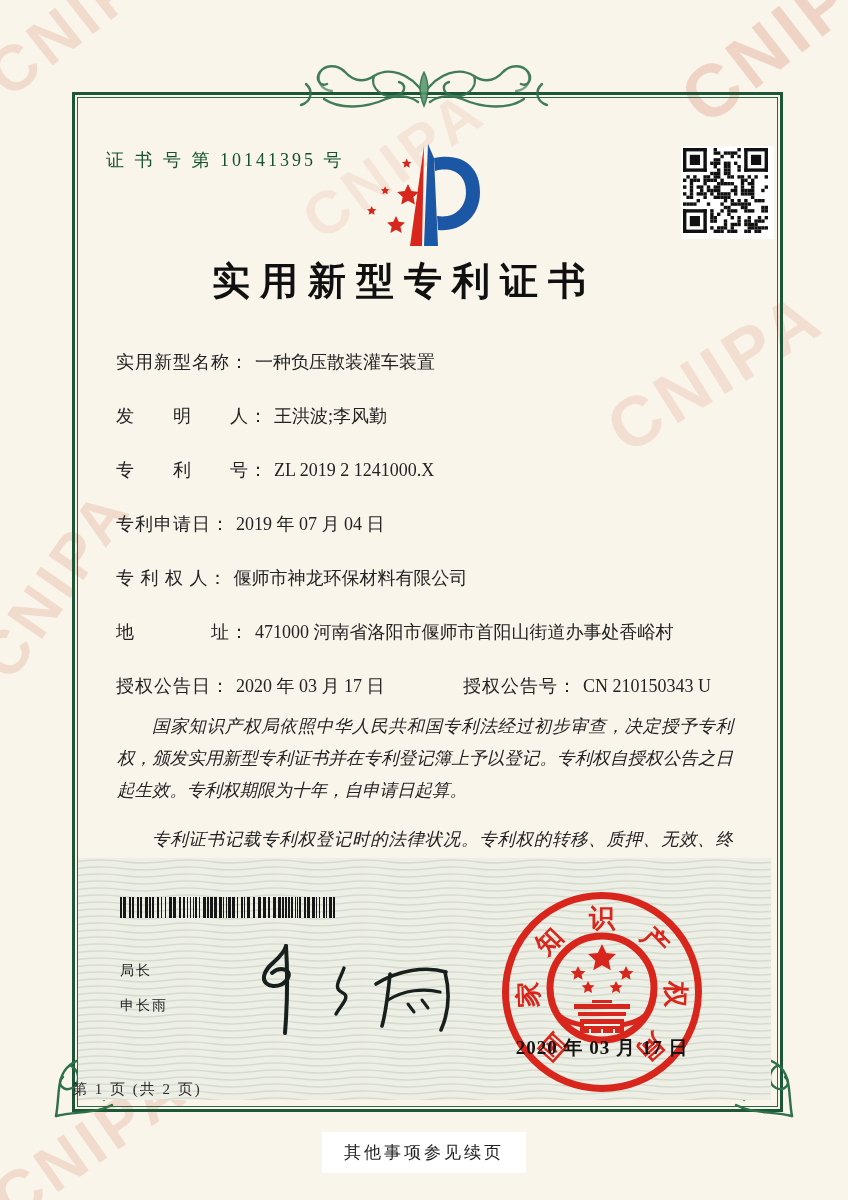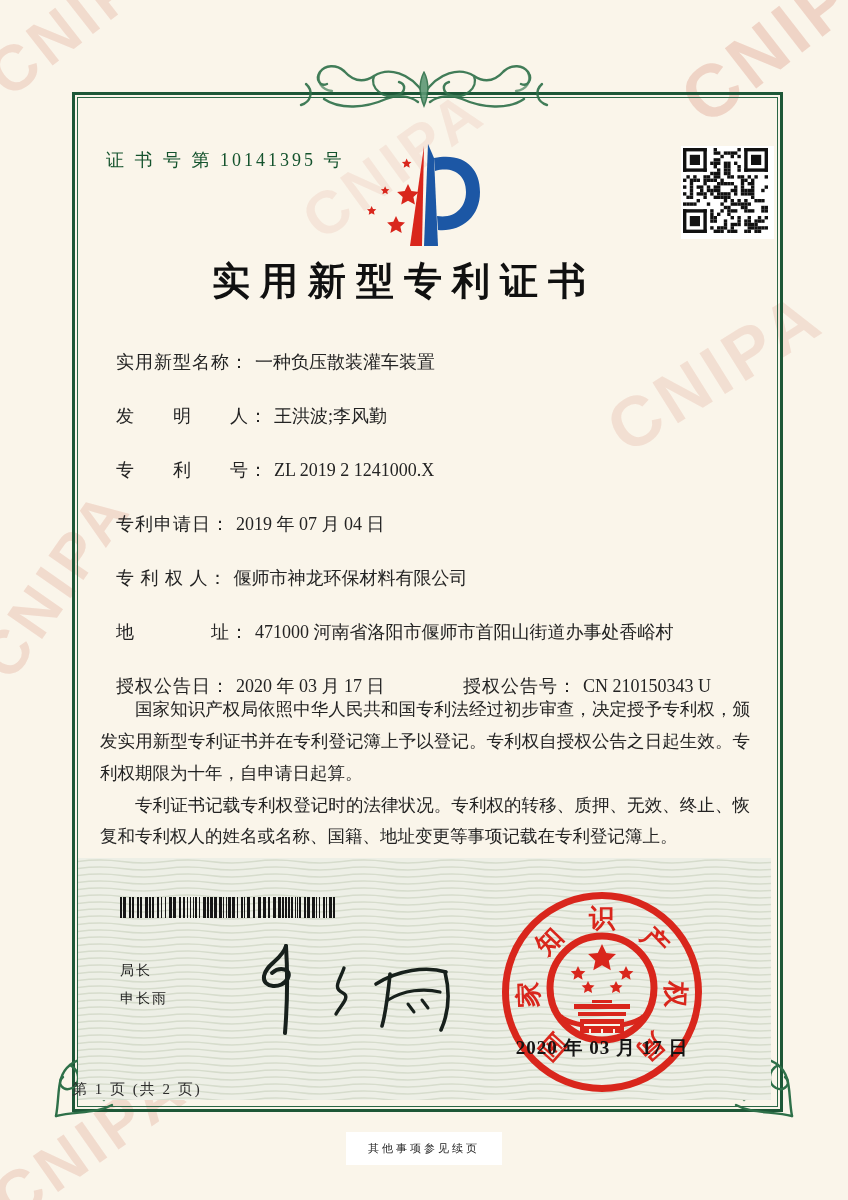--- a/index.html
+++ b/index.html
@@ -30,48 +30,48 @@
   
   .fields{position:absolute;left:106px;top:350px;width:620px;font-size:18px;color:#232323;}
   .field-row{margin-bottom:30px;white-space:nowrap;}
   .field-row .lbl{letter-spacing:1px;margin-left:10px;}
   .field-row .val{margin-left:6px;}
   .grant-row .right{margin-left:64px;font-family:Liberation Serif, serif;}
 
   
   .body-text{position:absolute;left:100px;top:694px;width:650px;font-size:17.5px;
              line-height:1.82;color:#232323;text-align:justify;}
-  .body-text p{margin:0;text-indent:2em;}
+  .body-text p{margin:17px;text-indent:2em;font-style:italic;}
 
   
   .wave-zone{position:absolute;left:78px;top:858px;width:693px;height:242px;background:#edefe6;}
   .wave-zone svg{display:block;width:100%;height:100%;}
 
   .barcode{position:absolute;left:120px;top:897px;width:216px;height:21px;}
 
   .officer{position:absolute;left:120px;top:962px;font-size:14px;color:#1d1d1d;letter-spacing:2px;}
-  .officer .name{margin-top:10px;text-align:right;}
+  .officer .name{margin-top:17px;text-align:right;}
   .signature{position:absolute;left:248px;top:938px;width:210px;height:100px;}
 
   
   .seal{position:absolute;left:502px;top:892px;width:200px;height:200px;}
   .seal-ring{position:absolute;left:0;top:0;width:186px;height:186px;border:7px solid #d9261c;
              border-radius:50%;}
   .ring-char{position:absolute;left:50%;top:50%;width:30px;height:30px;margin:-15px 0 0 -15px;
              font-size:26px;font-weight:700;color:#d9261c;text-align:center;line-height:30px;
              transform:rotate(var(--a)) translateY(-73px);}
   .emblem{position:absolute;left:38px;top:34px;width:124px;height:124px;}
   .seal-date{position:absolute;left:0;top:143px;width:200px;text-align:center;font-size:19px;
              font-weight:700;color:#141414;letter-spacing:1px;}
 
   .page-num{position:absolute;left:72px;top:1080px;width:705px;text-align:left;
             font-size:15px;color:#2c2c2c;letter-spacing:2px;}
 
   .footer-note{position:absolute;left:50%;top:1132px;transform:translateX(-50%);
-               background:#ffffff;padding:9px 22px;font-size:11px;color:#222;letter-spacing:3px;}
+               background:#ffffff;padding:9px 22px;font-size:17px;color:#222;letter-spacing:3px;}
 </style>
 </head>
 <body>
 
 <div class="page">
 
   <div class="wm" style="left:-28px;top:-22px;font-size:64px;transform:rotate(-38deg);opacity:.6;">CNIPA</div>
   <div class="wm" style="left:664px;top:-12px;font-size:74px;transform:rotate(-38deg);opacity:.75;">CNIPA</div>
   <div class="wm" style="left:290px;top:130px;font-size:60px;transform:rotate(-36deg);opacity:.35;">CNIPA</div>
   <div class="wm" style="left:596px;top:332px;font-size:70px;transform:rotate(-32deg);opacity:.5;">CNIPA</div>

